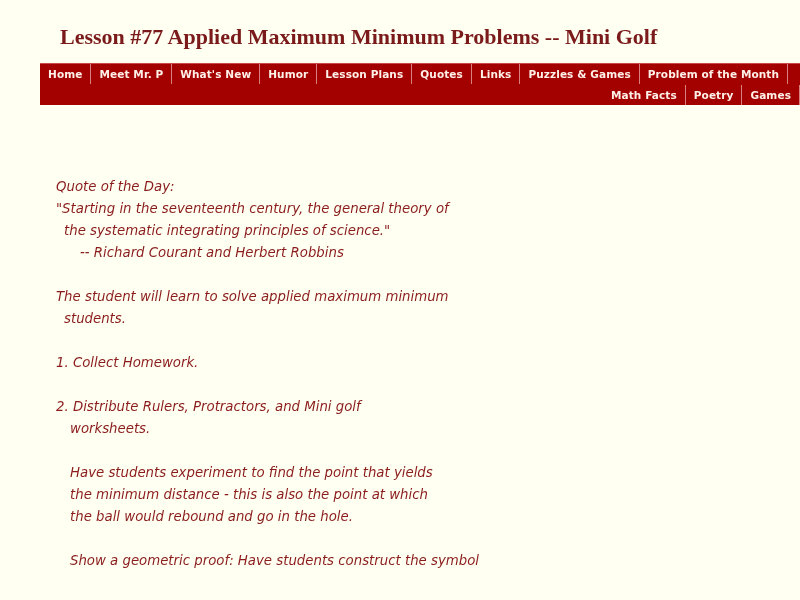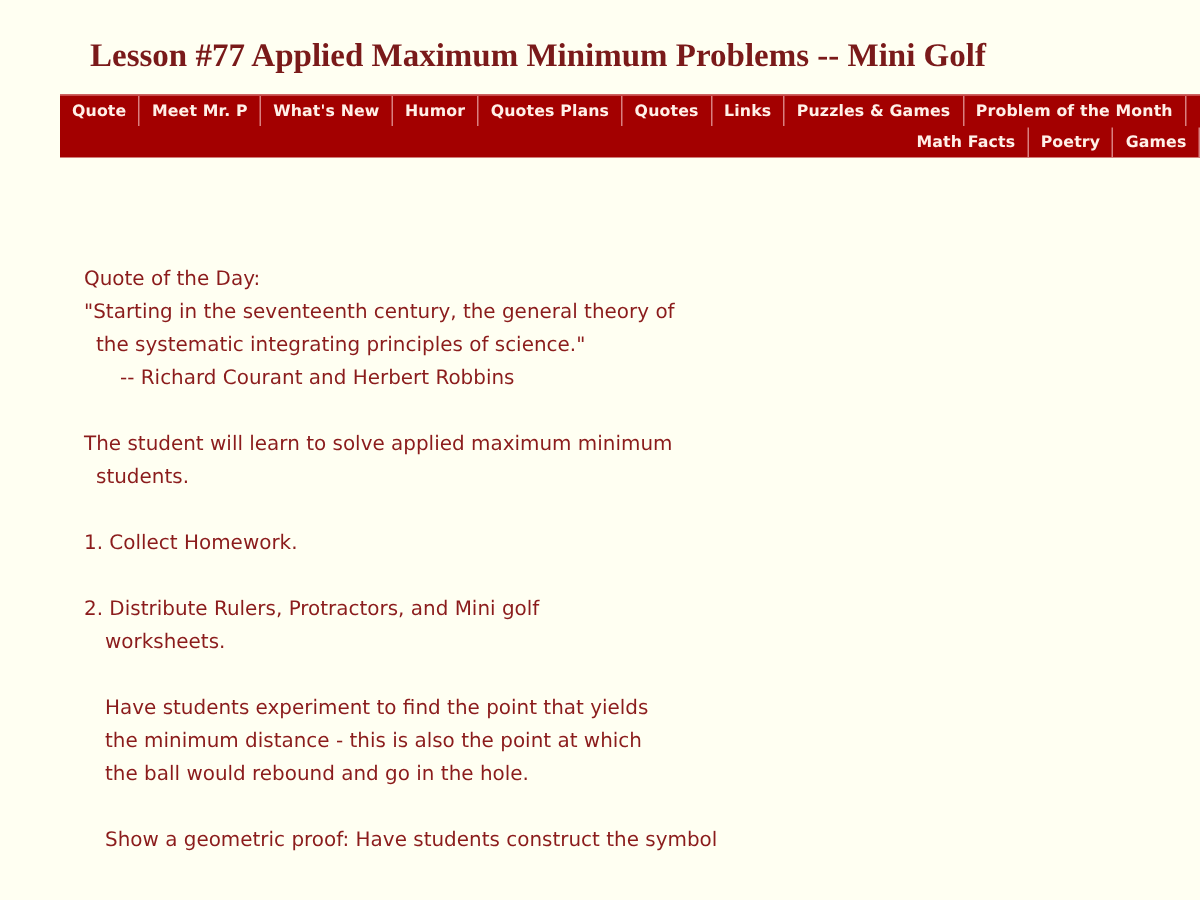--- a/index.html
+++ b/index.html
@@ -28,38 +28,38 @@
     cursor: pointer; white-space: nowrap; text-decoration: none;
     letter-spacing: 0.1px;
   }
   .nav-row.r1 { margin-top: 0; }
   .nav-row.r2 { margin-top: 1px; justify-content: flex-end; }
   .content {
     position: absolute; left: 56px; top: 176px;
     color: #8b1c1c; font-size: 13.3px; line-height: 22px;
     font-family: "DejaVu Sans", sans-serif;
   }
-  .content p { margin: 0; white-space: nowrap; }
+  .content p { margin: 0; white-space: nowrap; font-style: italic; }
   .blank { height: 22px; }
   .ind1 { padding-left: 8px; }
   .ind2 { padding-left: 14px; }
   .ind3 { padding-left: 24px; }
 </style>
 </head>
 <body>
 
 <h1 class="title">Lesson #77 Applied Maximum Minimum Problems -- Mini Golf</h1>
 
 <nav class="nav">
   <div class="nav-row r1">
-    <a class="nav-item">Quote</a>
+    <a class="nav-item">Home</a>
     <a class="nav-item">Meet Mr. P</a>
     <a class="nav-item">What's New</a>
     <a class="nav-item">Humor</a>
-    <a class="nav-item">Quotes Plans</a>
+    <a class="nav-item">Lesson Plans</a>
     <a class="nav-item">Quotes</a>
     <a class="nav-item">Links</a>
     <a class="nav-item">Puzzles &amp; Games</a>
     <a class="nav-item">Problem of the Month</a>
   </div>
   <div class="nav-row r2">
     <a class="nav-item">Math Facts</a>
     <a class="nav-item">Poetry</a>
     <a class="nav-item">Games</a>
   </div>

